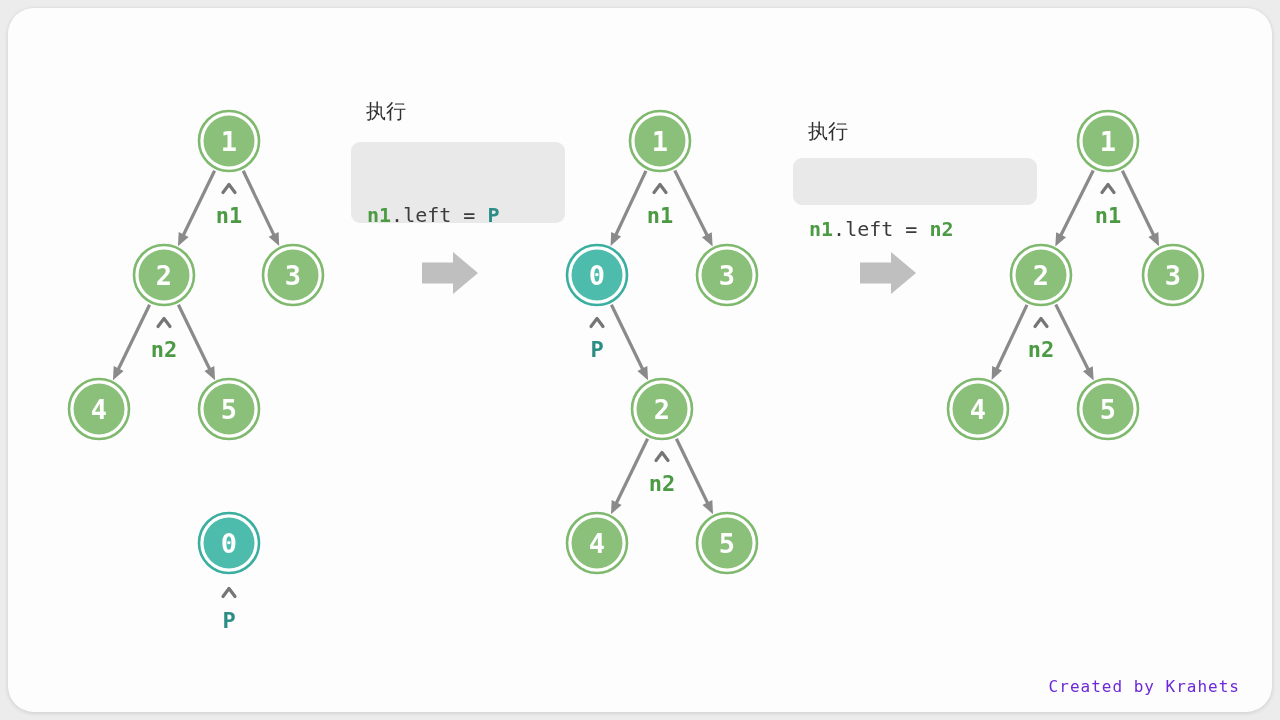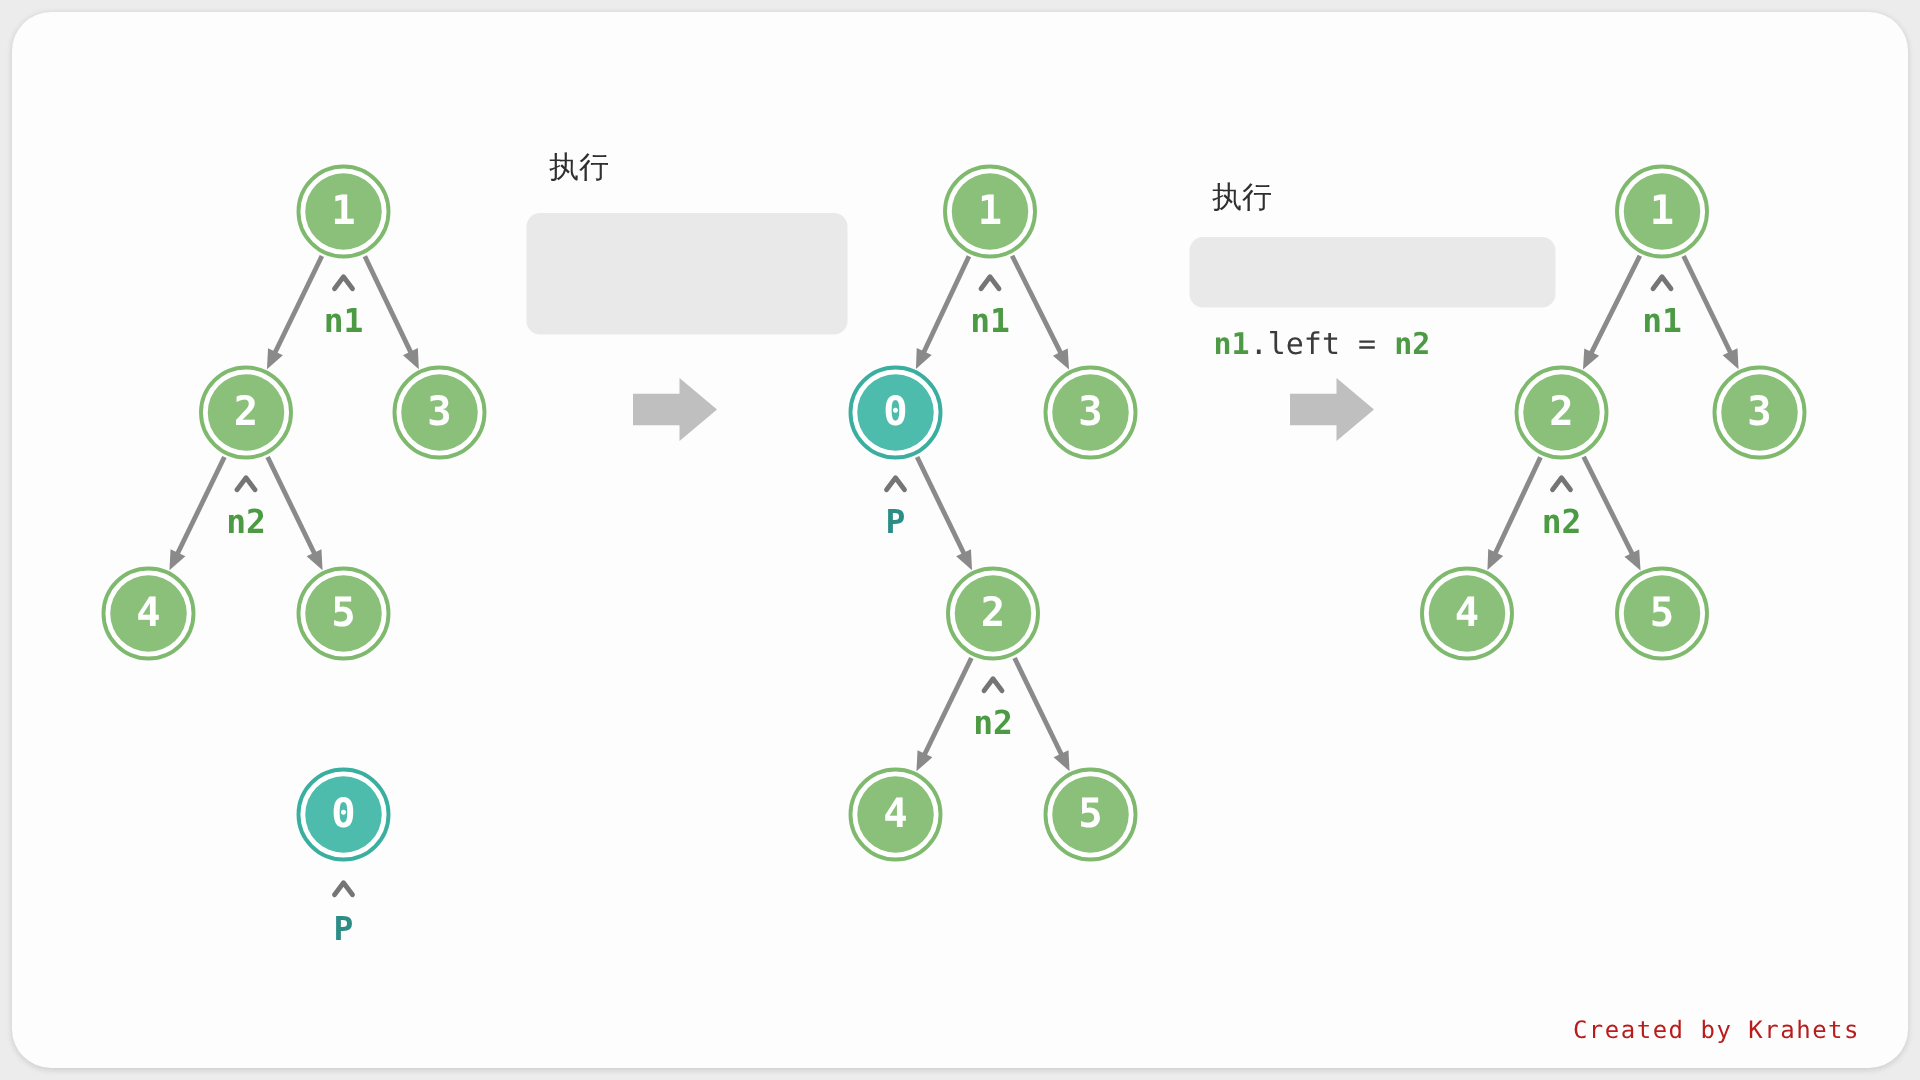--- a/index.html
+++ b/index.html
@@ -42,21 +42,21 @@
   .b2{left:793px;top:158px;width:244px;height:47px;padding:8px 0 0 16px;}
   .code-line{line-height:30px;}
   .tok-green{color:#4C9A44;font-weight:bold;}
   .tok-teal{color:#2B8D86;font-weight:bold;}
   .tok-plain{color:#3B3B3B;}
   .watermark{
     position:absolute;
     right:40px;bottom:24px;
     font-family:"DejaVu Sans Mono", monospace;
     font-size:16px;
-    color:#b91c1c;
+    color:#6d28d9;
     letter-spacing:1px;
     white-space:nowrap;
   }
 </style>
 </head>
 <body>
 
 <div class="stage">
   <div class="card"></div>
 
@@ -209,20 +209,21 @@
           <path d="M 1035 326.5 L 1041 318.5 L 1047 326.5" stroke="#757575" stroke-width="3.2" fill="none" stroke-linecap="round" stroke-linejoin="round"></path>
           <text x="1041" y="349" text-anchor="middle" dominant-baseline="central" fill="#4C9A44" font-size="22" font-weight="bold" font-family="&quot;DejaVu Sans Mono&quot;, monospace">n2</text>
         </g>
       </g>
       <polygon points="422,262.5 453,262.5 453,252 478,273 453,294 453,283.5 422,283.5" fill="#BFBFBF"></polygon>
       <polygon points="860,262.5 891,262.5 891,252 916,273 891,294 891,283.5 860,283.5" fill="#BFBFBF"></polygon>
     </svg>
 
   <div class="exec-title t1">执行</div>
   <div class="code-box b1">
+    <div class="code-line"><span class="tok-green">n1</span><span class="tok-plain">.left = </span><span class="tok-teal">P</span></div>
   </div>
 
   <div class="exec-title t2">执行</div>
   <div class="code-box b2">
     <div class="code-line"><span class="tok-green">n1</span><span class="tok-plain">.left = </span><span class="tok-green">n2</span></div>
   </div>
 
   <div class="watermark">Created by Krahets</div>
 </div>
 

